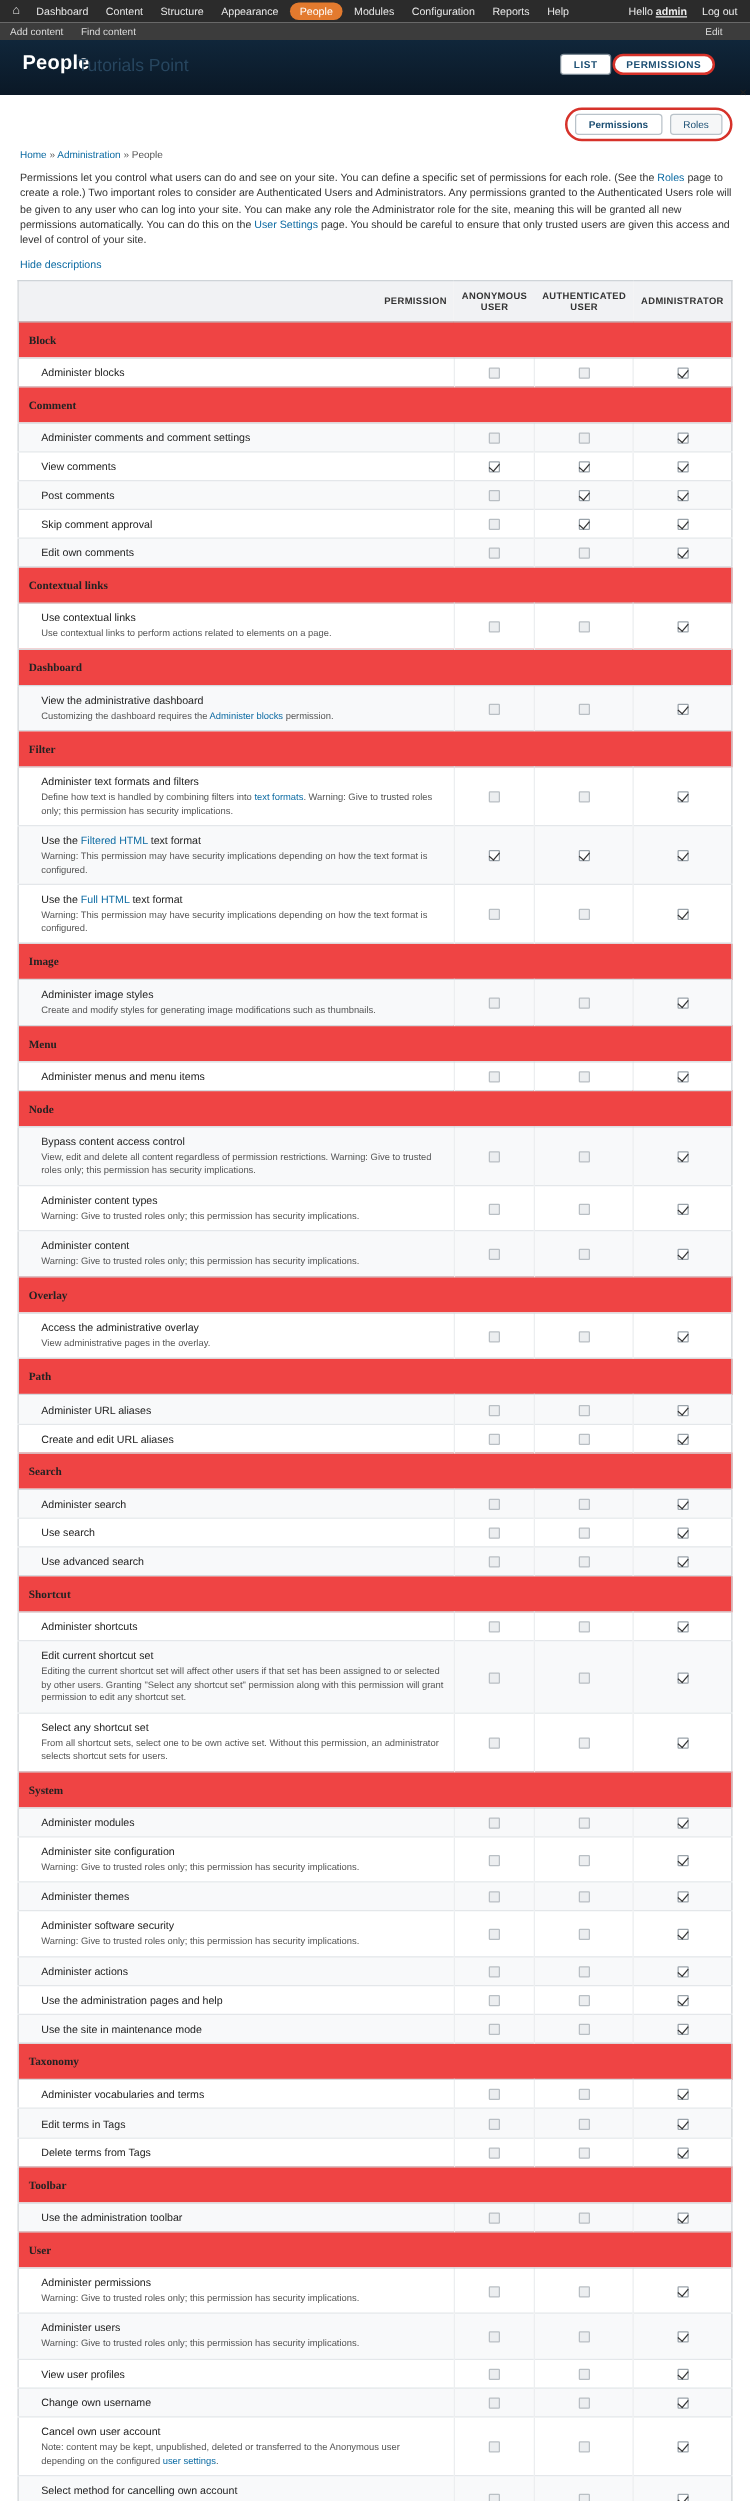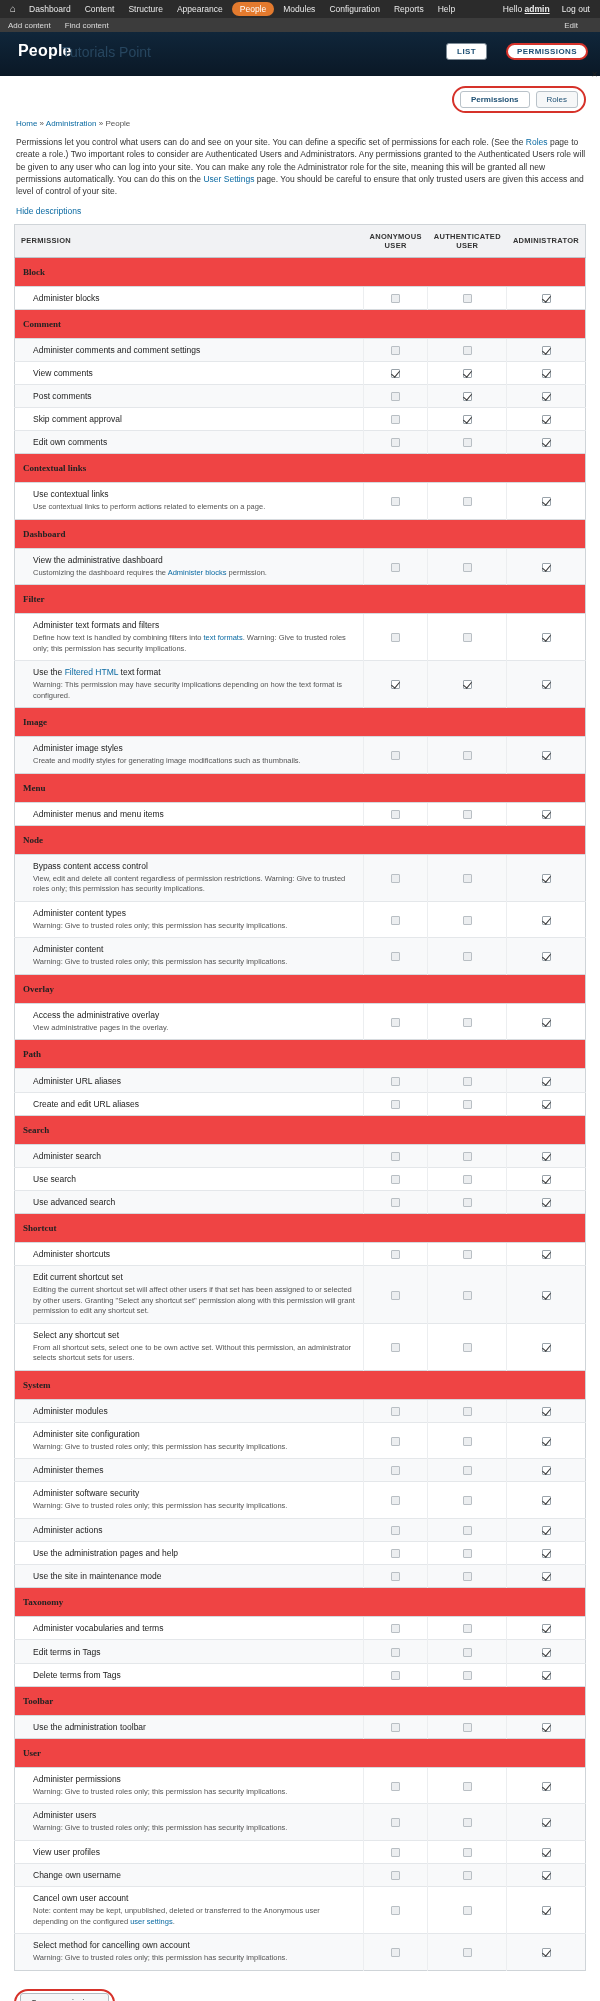--- a/index.html
+++ b/index.html
@@ -67,23 +67,23 @@
     letter-spacing:.2px;
   }
   .page-head .ghost {
     position:absolute;
     left:62px; top:12px;
     font-size:14px;
     color:#27465f;
   }
   .tabs-top {
     position:absolute;
-    right:12px; top:11px;
+    right:28px; top:11px;
     display:flex;
-    gap:19px;
+    gap:1px;
   }
   .tab-btn {
     border:1px solid #7d8b96;
     background:#fff;
     color:#1c4f73;
     font-size:8px;
     font-weight:bold;
     letter-spacing:.4px;
     padding:3px 10px;
     border-radius:3px;
@@ -152,21 +152,21 @@
   }
   table.perm thead th {
     background:#f1f2f4;
     border-bottom:1px solid #bfc5ca;
     font-size:7.5px;
     font-weight:bold;
     color:#333;
     text-transform:uppercase;
     letter-spacing:.3px;
     padding:7px 6px;
-    text-align:left;
+    text-align:right;
     vertical-align:middle;
   }
   table.perm thead th.rolecol {
     text-align:center;
     width:56px;
   }
   tr.modrow td {
     background:#ef4444;
     border-top:1px solid #d6dade;
     border-bottom:1px solid #d6dade;
@@ -396,20 +396,29 @@
         </tr>
         <tr class="permrow even">
           <td>
             <div class="ptitle-txt">Use the <a href="#">Filtered HTML</a> text format</div>
             <div class="pdesc">Warning: This permission may have security implications depending on how the text format is configured.</div>
           </td>
           <td class="cb"><span class="chk on"></span></td>
           <td class="cb"><span class="chk on"></span></td>
           <td class="cb"><span class="chk on"></span></td>
         </tr>
+        <tr class="permrow odd">
+          <td>
+            <div class="ptitle-txt">Use the <a href="#">Full HTML</a> text format</div>
+            <div class="pdesc">Warning: This permission may have security implications depending on how the text format is configured.</div>
+          </td>
+          <td class="cb"><span class="chk dim"></span></td>
+          <td class="cb"><span class="chk dim"></span></td>
+          <td class="cb"><span class="chk on"></span></td>
+        </tr>
         <tr class="modrow">
           <td colspan="4">Image</td>
         </tr>
         <tr class="permrow even">
           <td>
             <div class="ptitle-txt">Administer image styles</div>
             <div class="pdesc">Create and modify styles for generating image modifications such as thumbnails.</div>
           </td>
           <td class="cb"><span class="chk dim"></span></td>
           <td class="cb"><span class="chk dim"></span></td>

